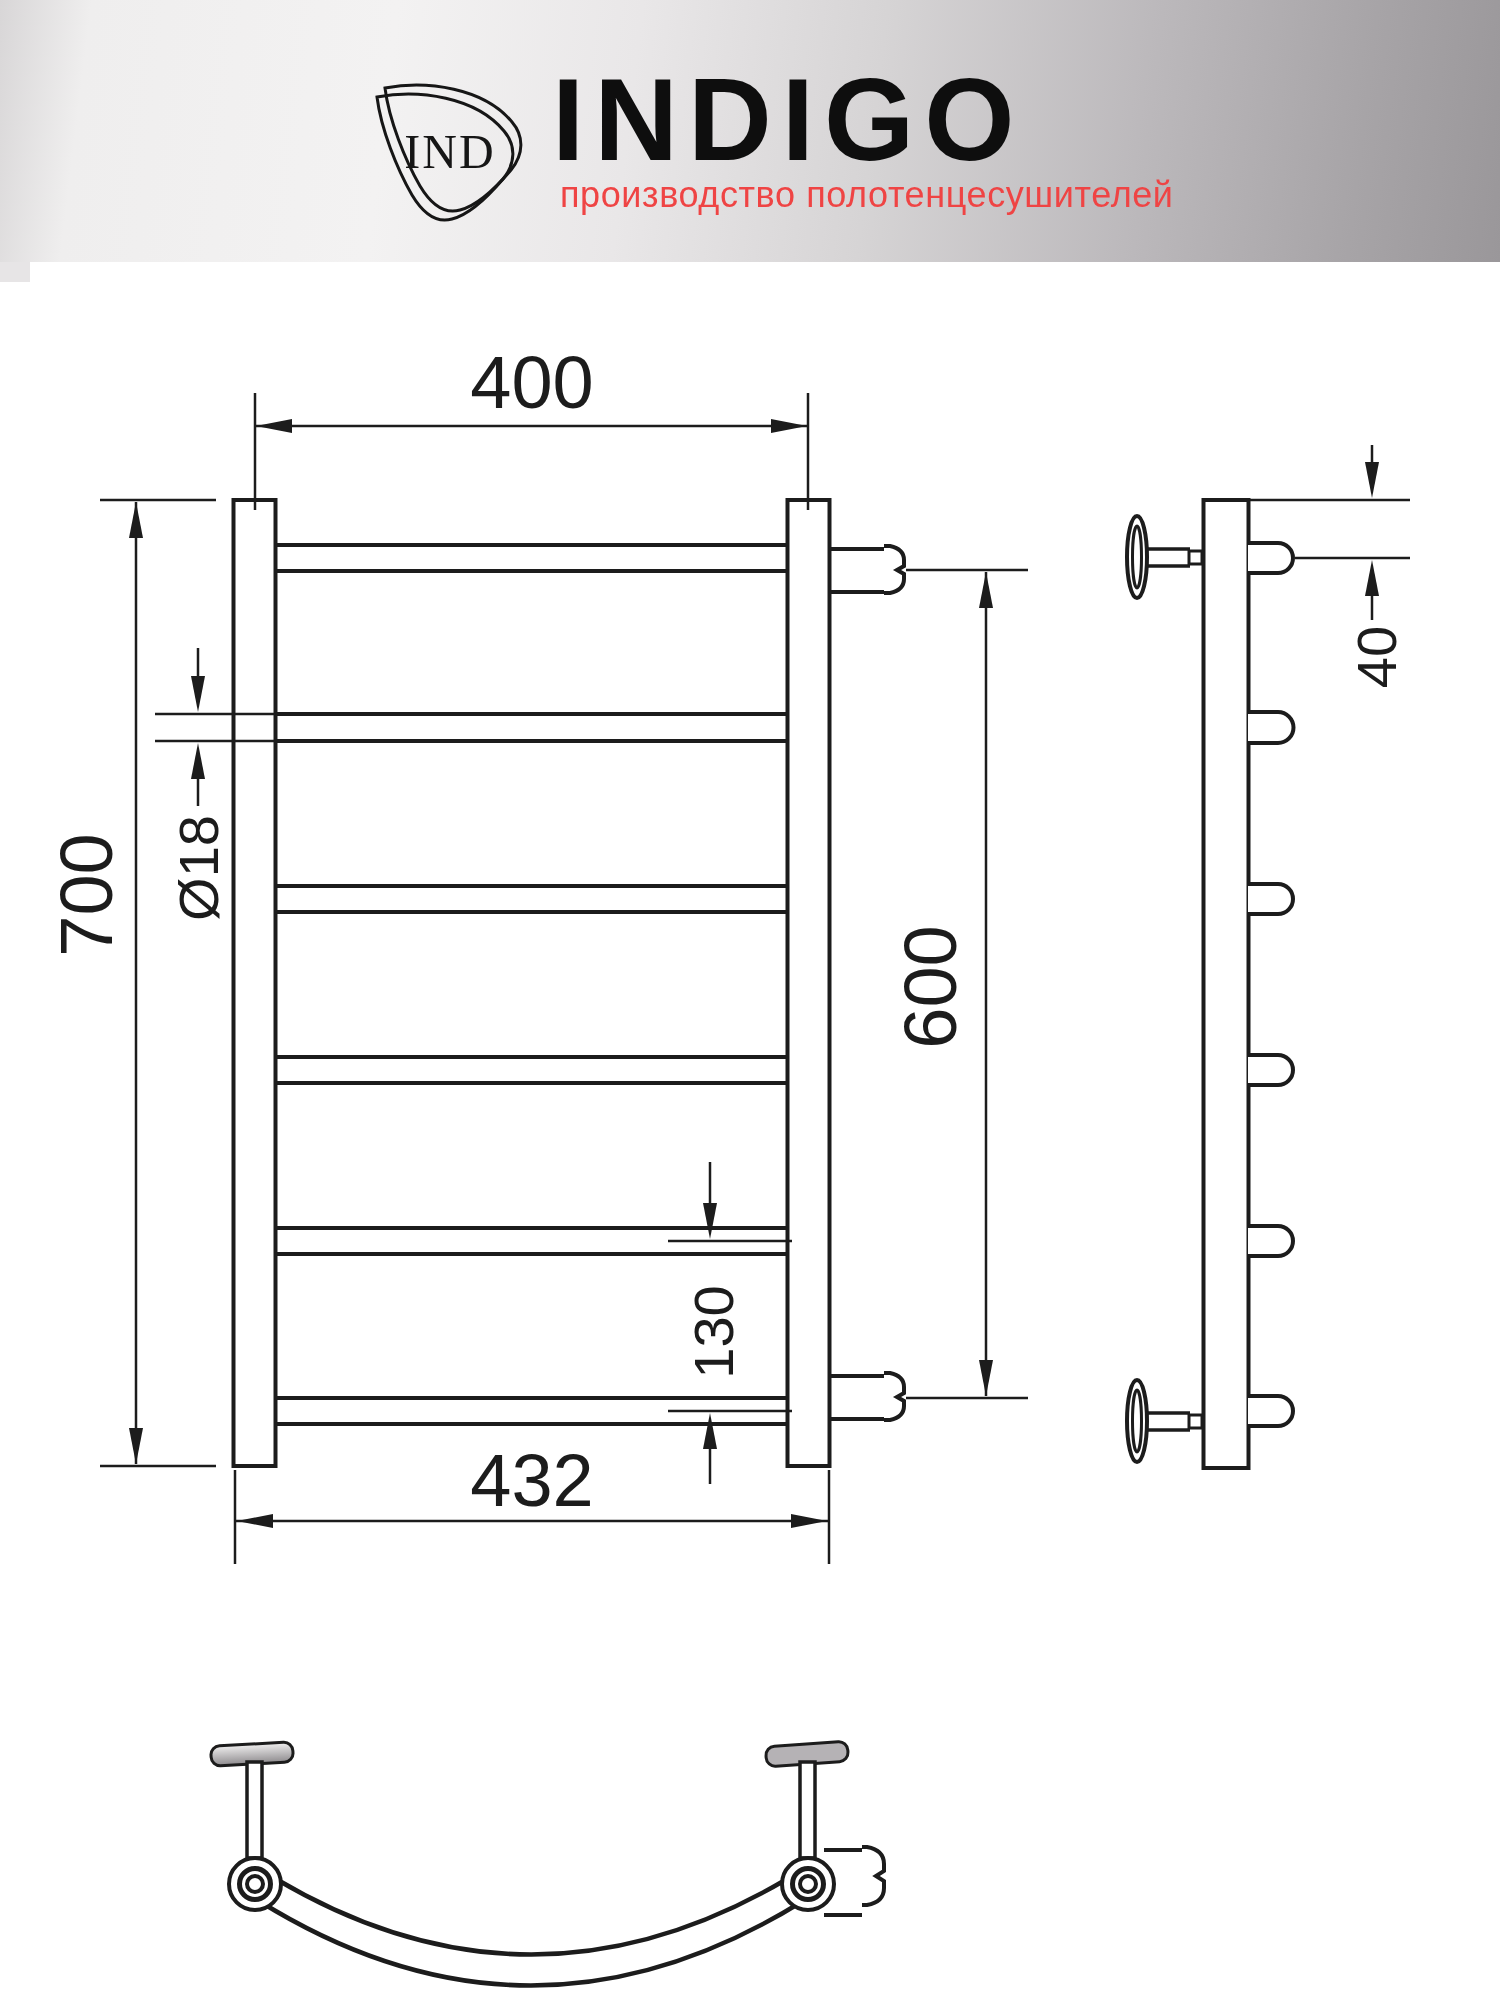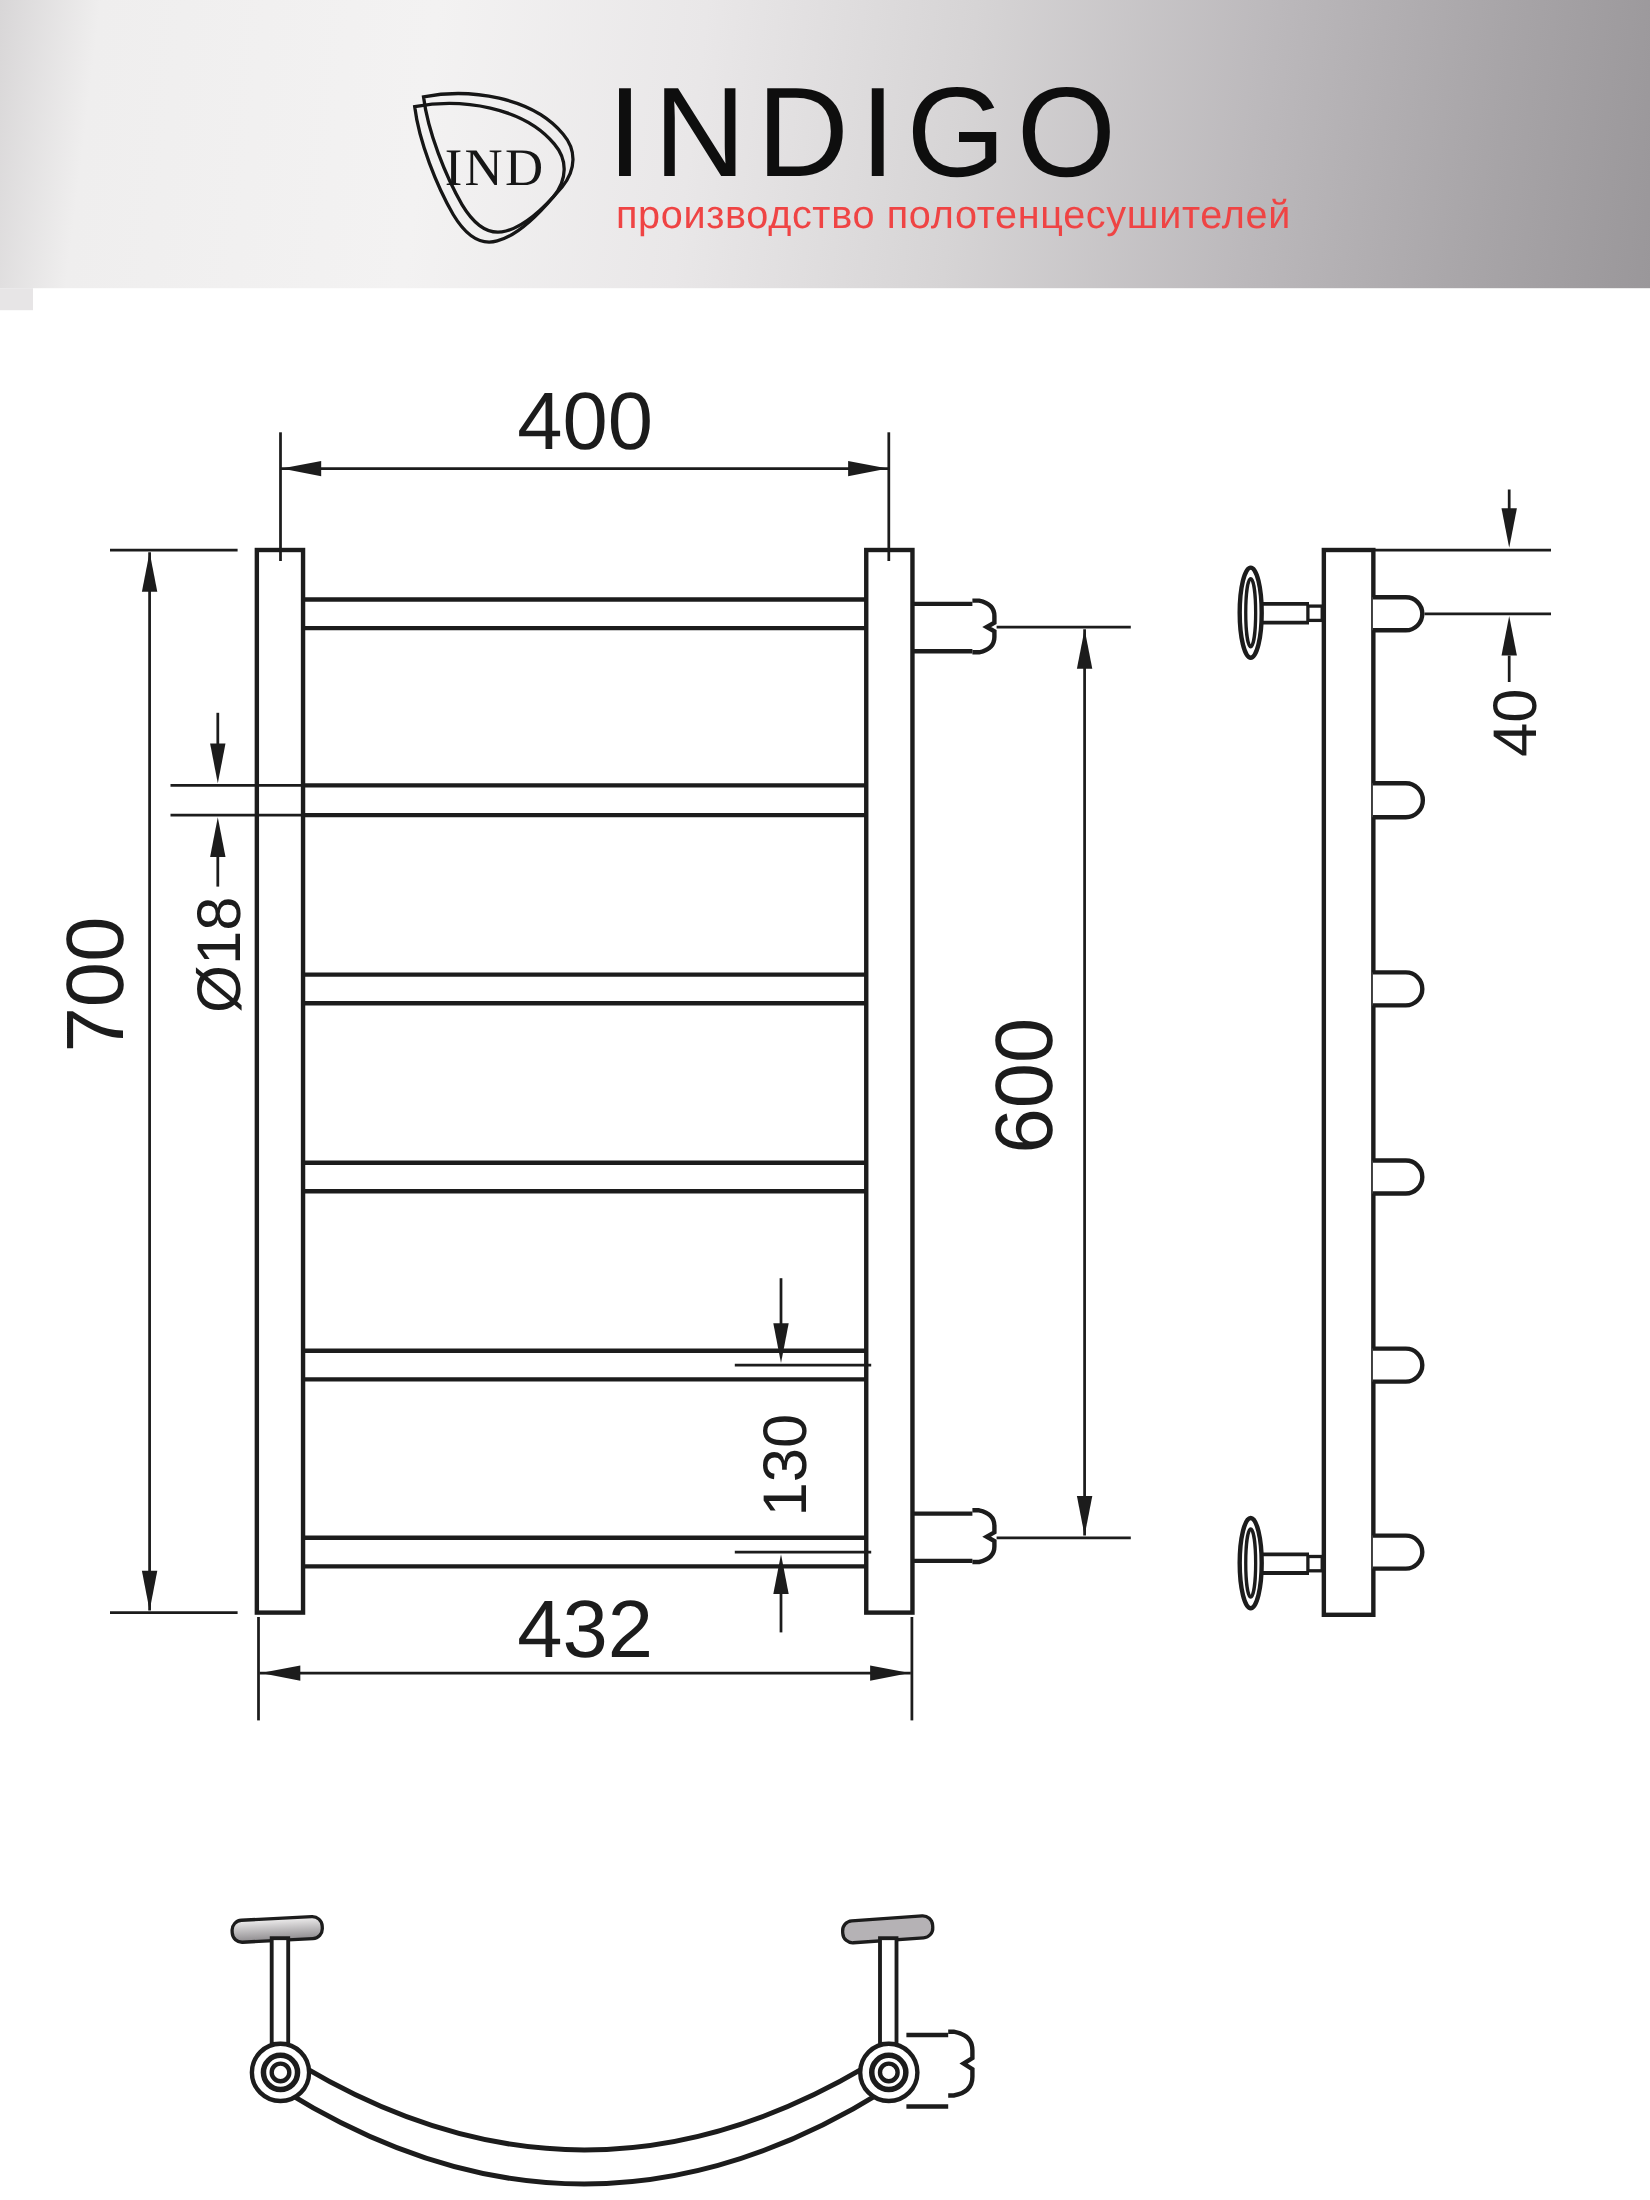--- a/index.html
+++ b/index.html
@@ -4,21 +4,21 @@
 <style>
   html,body{margin:0;padding:0;background:#fff;}
   body{width:1500px;height:2000px;position:relative;overflow:hidden;
        font-family:"Liberation Sans",sans-serif;}
   .header{position:absolute;left:0;top:0;width:1500px;height:262px;
     background:linear-gradient(97deg,#d8d6d7 0%,#efeeee 6%,#f3f2f2 26%,#e9e7e8 42%,
       #d6d4d5 58%,#bbb8bb 76%,#a7a4a7 90%,#9a979a 100%);}
   .header-edge{position:absolute;left:0;top:262px;width:30px;height:20px;background:#e7e5e6;}
   .logo{position:absolute;left:372px;top:80px;width:160px;height:152px;}
   .brand{position:absolute;left:552px;top:62px;font-size:116px;line-height:1;
-    letter-spacing:10px;font-weight:400;color:#0e0e0e;white-space:nowrap;}
+    letter-spacing:10px;font-weight:700;color:#0e0e0e;white-space:nowrap;}
   .tagline{position:absolute;left:560px;top:177px;font-size:36px;line-height:1;
     letter-spacing:0.6px;color:#ef4444;white-space:nowrap;}
   svg text{fill:#1c1c1c;}
   .dim-big{font-size:74px;}
   .dim-small{font-size:56px;}
   .mono{font-family:"Liberation Serif",serif;font-size:48px;letter-spacing:2px;fill:#161616;}
 </style>
 </head>
 <body>
 

